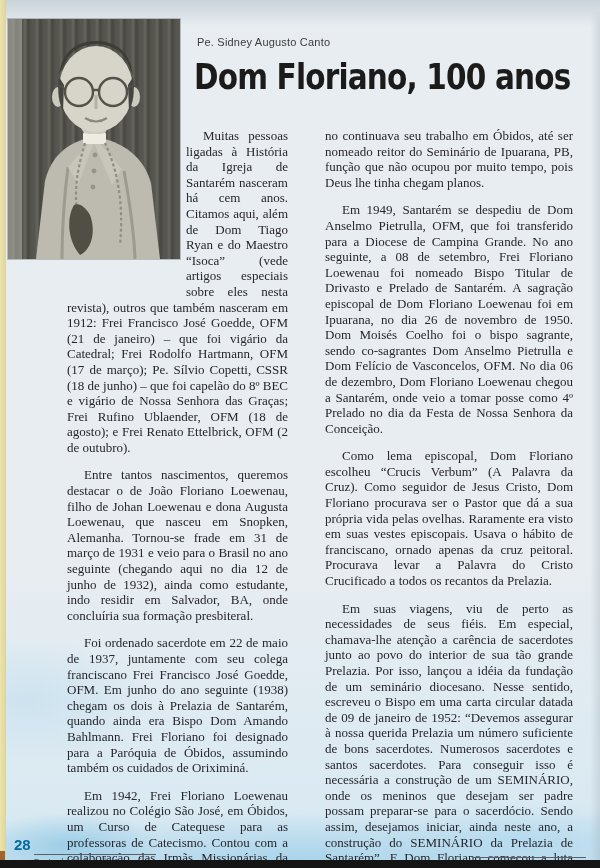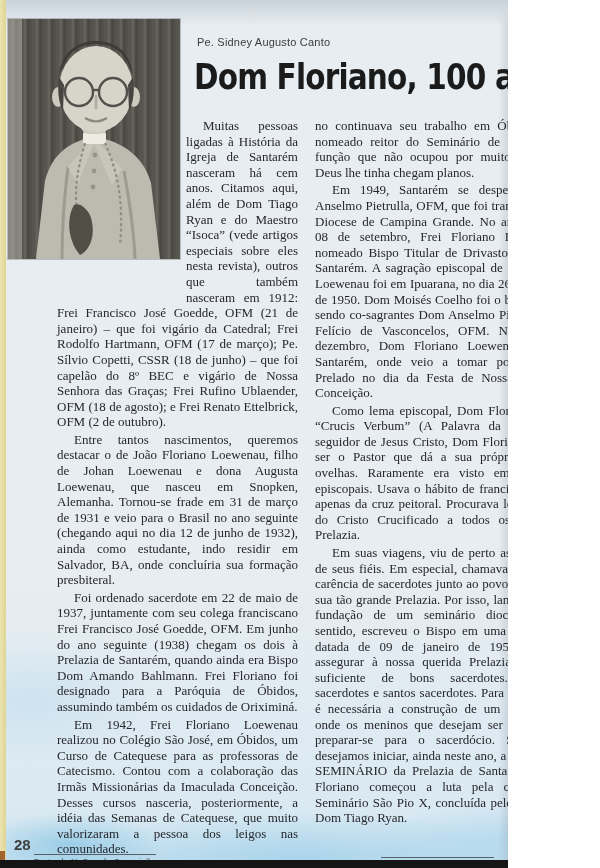--- a/index.html
+++ b/index.html
@@ -1,18 +1,18 @@
 <!DOCTYPE html>
 <html><head>
 <meta charset="utf-8">
 <style>
   html,body{margin:0;padding:0;}
   .page{
     position:relative;
-    width:508px;height:868px;
+    width:600px;height:868px;
     background:#e8edf1;
     overflow:hidden;
     font-family:"Liberation Serif", serif;
   }
   
   .page::before{
     content:"";position:absolute;inset:0;pointer-events:none;z-index:1;
     background:
       linear-gradient(to bottom,#c9d3da 0,#d4dce2 10px,rgba(212,220,226,0) 26px),
       linear-gradient(to left,rgba(148,160,170,.28) 0,rgba(148,160,170,0) 10px);
@@ -47,28 +47,28 @@
     font-family:"DejaVu Sans", sans-serif;font-weight:bold;font-size:36px;color:#1b1b1b;
     letter-spacing:-1px;white-space:nowrap;
     transform:scaleX(.82);transform-origin:left top;
   }
 
   .col{
     position:absolute;top:116px;z-index:2;
     font-size:13px;line-height:15.6px;color:#26262c;
     text-align:justify;
   }
-  .col p{margin:2px;}
+  .col p{margin:12px;}
   .col p.indent{text-indent:17px;}
   .col-left{left:55px;width:245px;}
   .col-right{left:313px;width:272px;}
   .photo-spacer{float:left;width:131px;height:176px;}
 
   .footer-left{position:absolute;left:14px;top:836px;z-index:3;font-family:"Liberation Sans", sans-serif;}
-  .footer-left .pagenum{font-size:15px;font-weight:bold;color:#404040;vertical-align:top;}
+  .footer-left .pagenum{font-size:15px;font-weight:bold;color:#0369a1;vertical-align:top;}
   .footer-left .caption{
     display:inline-block;margin-left:3px;margin-top:18px;padding-top:2px;
     border-top:1px solid #5a6068;font-size:8.5px;color:#4e565e;letter-spacing:.2px;
   }
   .footer-right{position:absolute;right:14px;top:854px;z-index:3;text-align:center;font-family:"Liberation Sans", sans-serif;}
   .footer-right .caption{
     display:inline-block;padding-top:2px;border-top:1px solid #5a6068;
     font-size:8.5px;color:#4e565e;letter-spacing:.2px;
   }
   .italic{}

